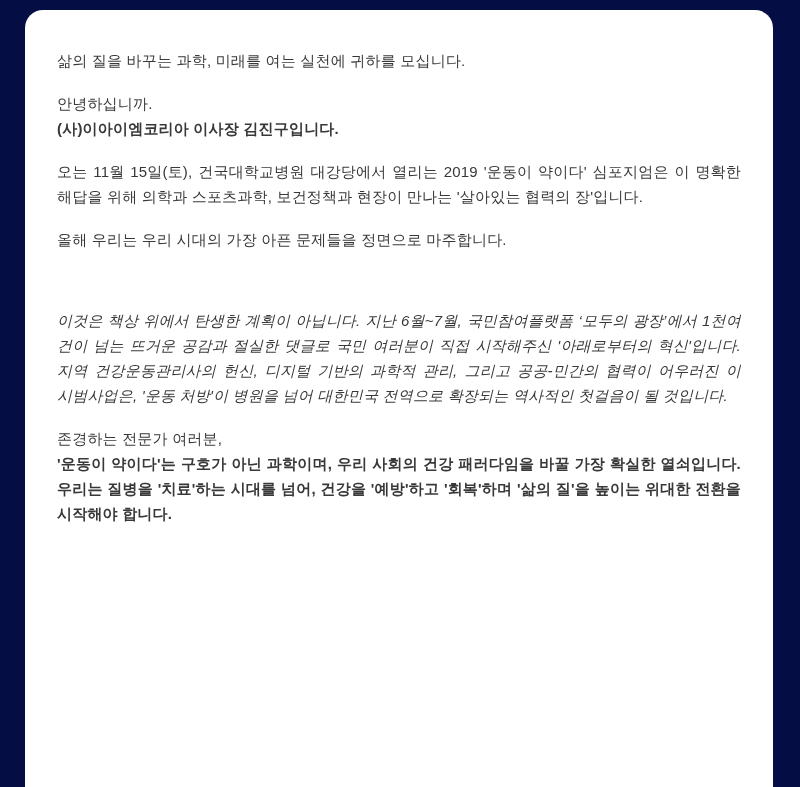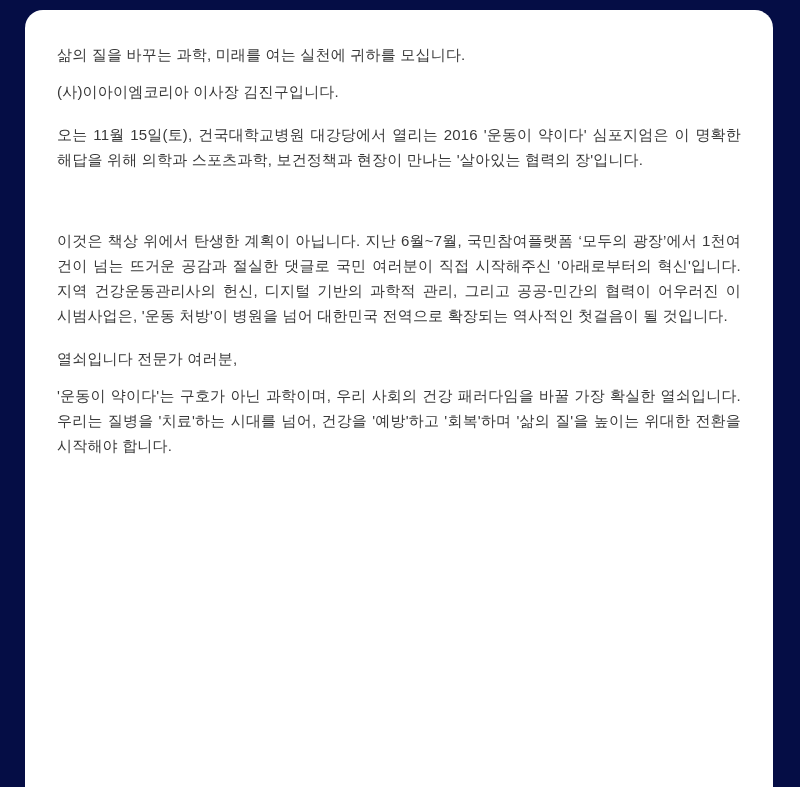--- a/index.html
+++ b/index.html
@@ -28,32 +28,36 @@
   .para {
     margin: 18px 0 0 0;
     font-size: 15px;
     line-height: 25px;
     color: #383838;
     text-align: justify;
     word-break: keep-all;
     letter-spacing: 0.2px;
   }
   .para.first {
-    margin-top: 4px;
+    margin-top: 10px;
   }
   .para.cont {
-    margin-top: 12px;
+    margin-top: 0;
+    font-weight: bold;
   }
   .para.big-gap {
     margin-top: 56px;
+    font-style: italic;
   }
 </style>
 </head>
 <body>
 
 <div class="card">
   <p class="para first">삶의 질을 바꾸는 과학, 미래를 여는 실천에 귀하를 모십니다.</p>
+  <p class="para">안녕하십니까.</p>
   <p class="para cont">(사)이아이엠코리아 이사장 김진구입니다.</p>
-  <p class="para">오는 11월 15일(토), 건국대학교병원 대강당에서 열리는 2016 '운동이 약이다' 심포지엄은 이 명확한 해답을 위해 의학과 스포츠과학, 보건정책과 현장이 만나는 '살아있는 협력의 장'입니다.</p>
+  <p class="para">오는 11월 15일(토), 건국대학교병원 대강당에서 열리는 2019 '운동이 약이다' 심포지엄은 이 명확한 해답을 위해 의학과 스포츠과학, 보건정책과 현장이 만나는 '살아있는 협력의 장'입니다.</p>
+  <p class="para">올해 우리는 우리 시대의 가장 아픈 문제들을 정면으로 마주합니다.</p>
   <p class="para big-gap">이것은 책상 위에서 탄생한 계획이 아닙니다. 지난 6월~7월, 국민참여플랫폼 ‘모두의 광장’에서 1천여 건이 넘는 뜨거운 공감과 절실한 댓글로 국민 여러분이 직접 시작해주신 '아래로부터의 혁신'입니다. 지역 건강운동관리사의 헌신, 디지털 기반의 과학적 관리, 그리고 공공-민간의 협력이 어우러진 이 시범사업은, '운동 처방'이 병원을 넘어 대한민국 전역으로 확장되는 역사적인 첫걸음이 될 것입니다.</p>
-  <p class="para">열쇠입니다 전문가 여러분,</p>
+  <p class="para">존경하는 전문가 여러분,</p>
   <p class="para cont">'운동이 약이다'는 구호가 아닌 과학이며, 우리 사회의 건강 패러다임을 바꿀 가장 확실한 열쇠입니다. 우리는 질병을 '치료'하는 시대를 넘어, 건강을 '예방'하고 '회복'하며 '삶의 질'을 높이는 위대한 전환을 시작해야 합니다.</p>
 </div>
 
 </body></html>

